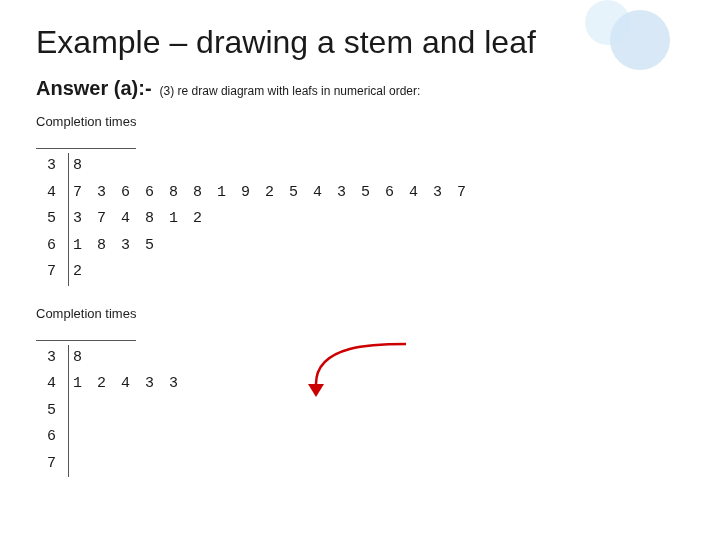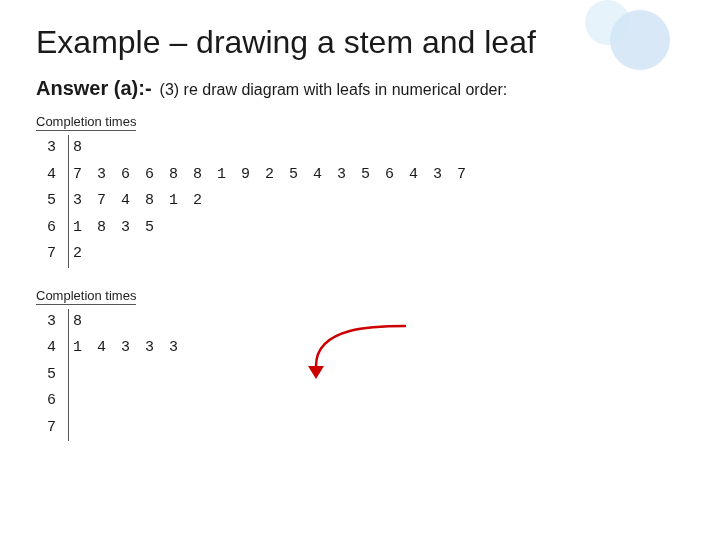--- a/index.html
+++ b/index.html
@@ -39,38 +39,38 @@
       font-family: Arial, sans-serif;
       text-align: right;
     }
 
     .answer-label {
       font-weight: bold;
       margin-right: 8px;
     }
 
     .answer-text {
-      font-size: 16px;
+      font-size: 12px;
       font-weight: normal;
     }
 
     
     .section {
       margin-bottom: 18px;
       position: relative;
     }
 
     .section-title {
       font-size: 13px;
       color: #222;
       margin-bottom: 4px;
       font-family: Arial, sans-serif;
       border-bottom: 1px solid #555;
       display: inline-block;
-      padding-bottom: 1px;
+      padding-bottom: 19px;
     }
 
     
     .stem-leaf-table {
       border-collapse: collapse;
       font-family: 'Courier New', Courier, monospace;
       font-size: 15px;
     }
 
     .stem-leaf-table td {
@@ -179,21 +179,21 @@
     <table class="stem-leaf-table">
       <tbody id="table2-body">
       <tr>
       <td class="stem-col">3</td>
       <td class="divider-col"></td>
       <td class="leaf-col">8</td>
     </tr>
           <tr>
       <td class="stem-col">4</td>
       <td class="divider-col"></td>
-      <td class="leaf-col">1 4 3 3 3</td>
+      <td class="leaf-col">1 2 4 3 3</td>
     </tr>
           <tr>
       <td class="stem-col">5</td>
       <td class="divider-col"></td>
       <td class="leaf-col"></td>
     </tr>
           <tr>
       <td class="stem-col">6</td>
       <td class="divider-col"></td>
       <td class="leaf-col"></td>

